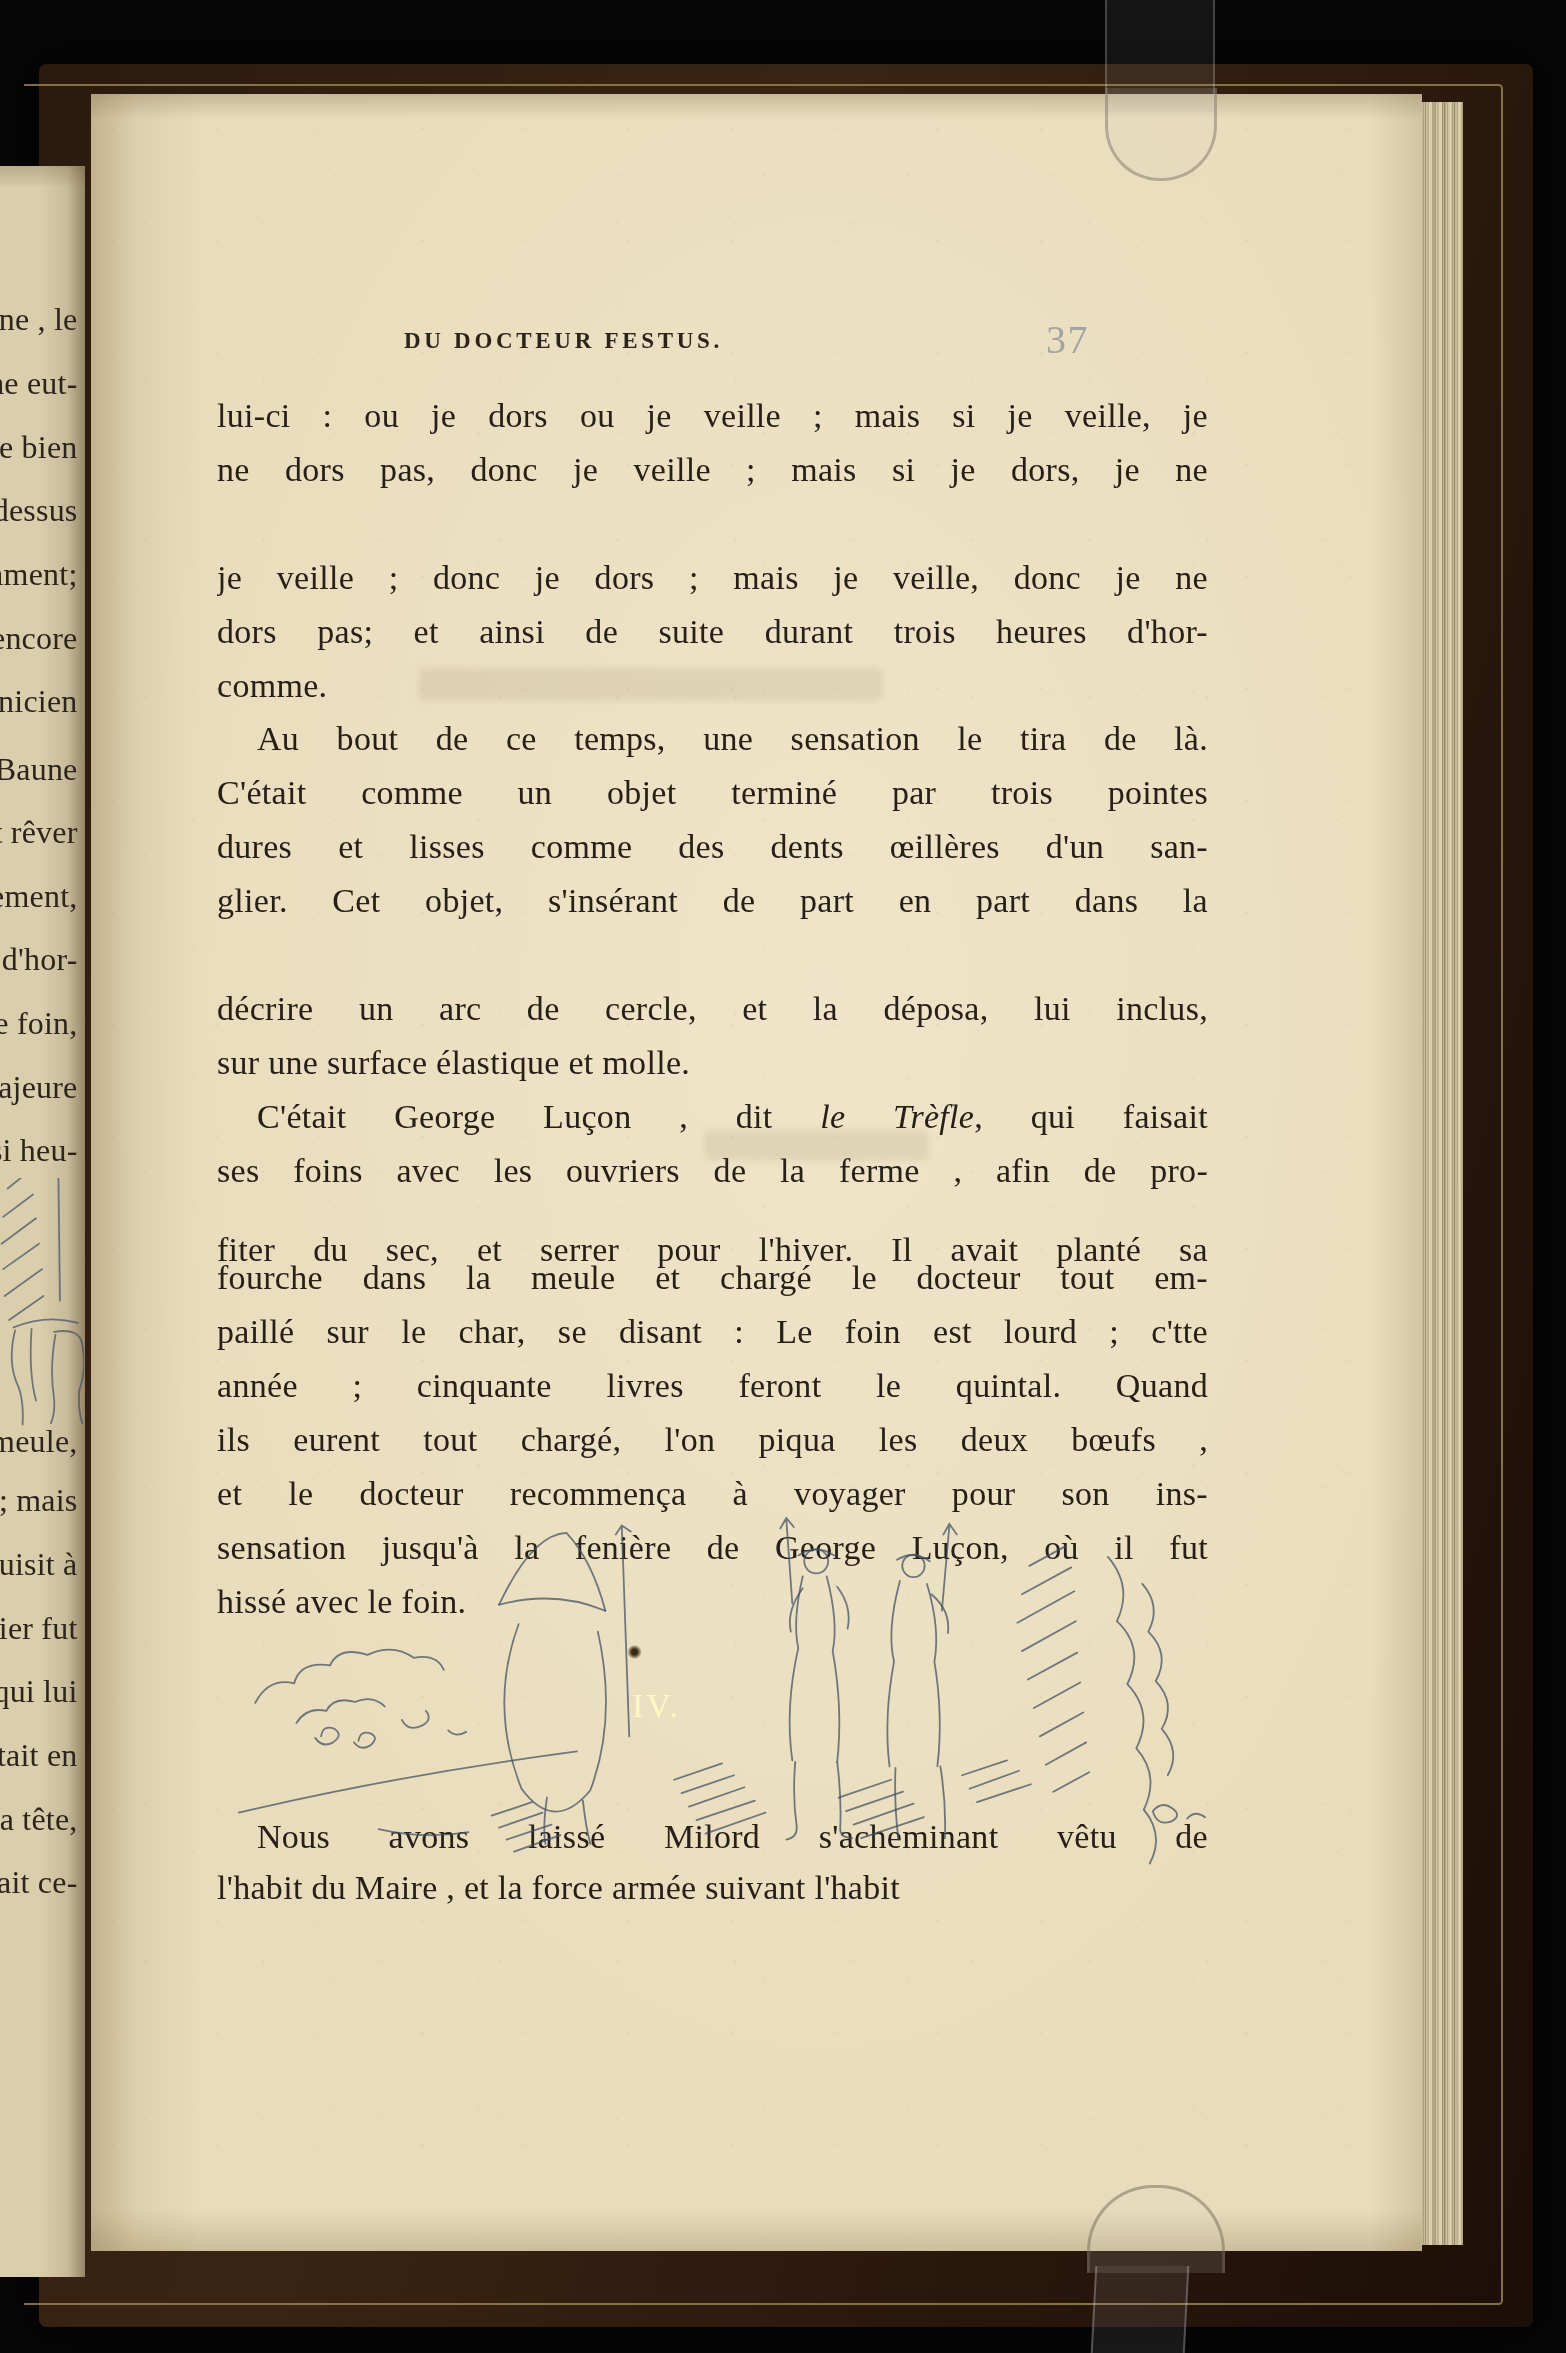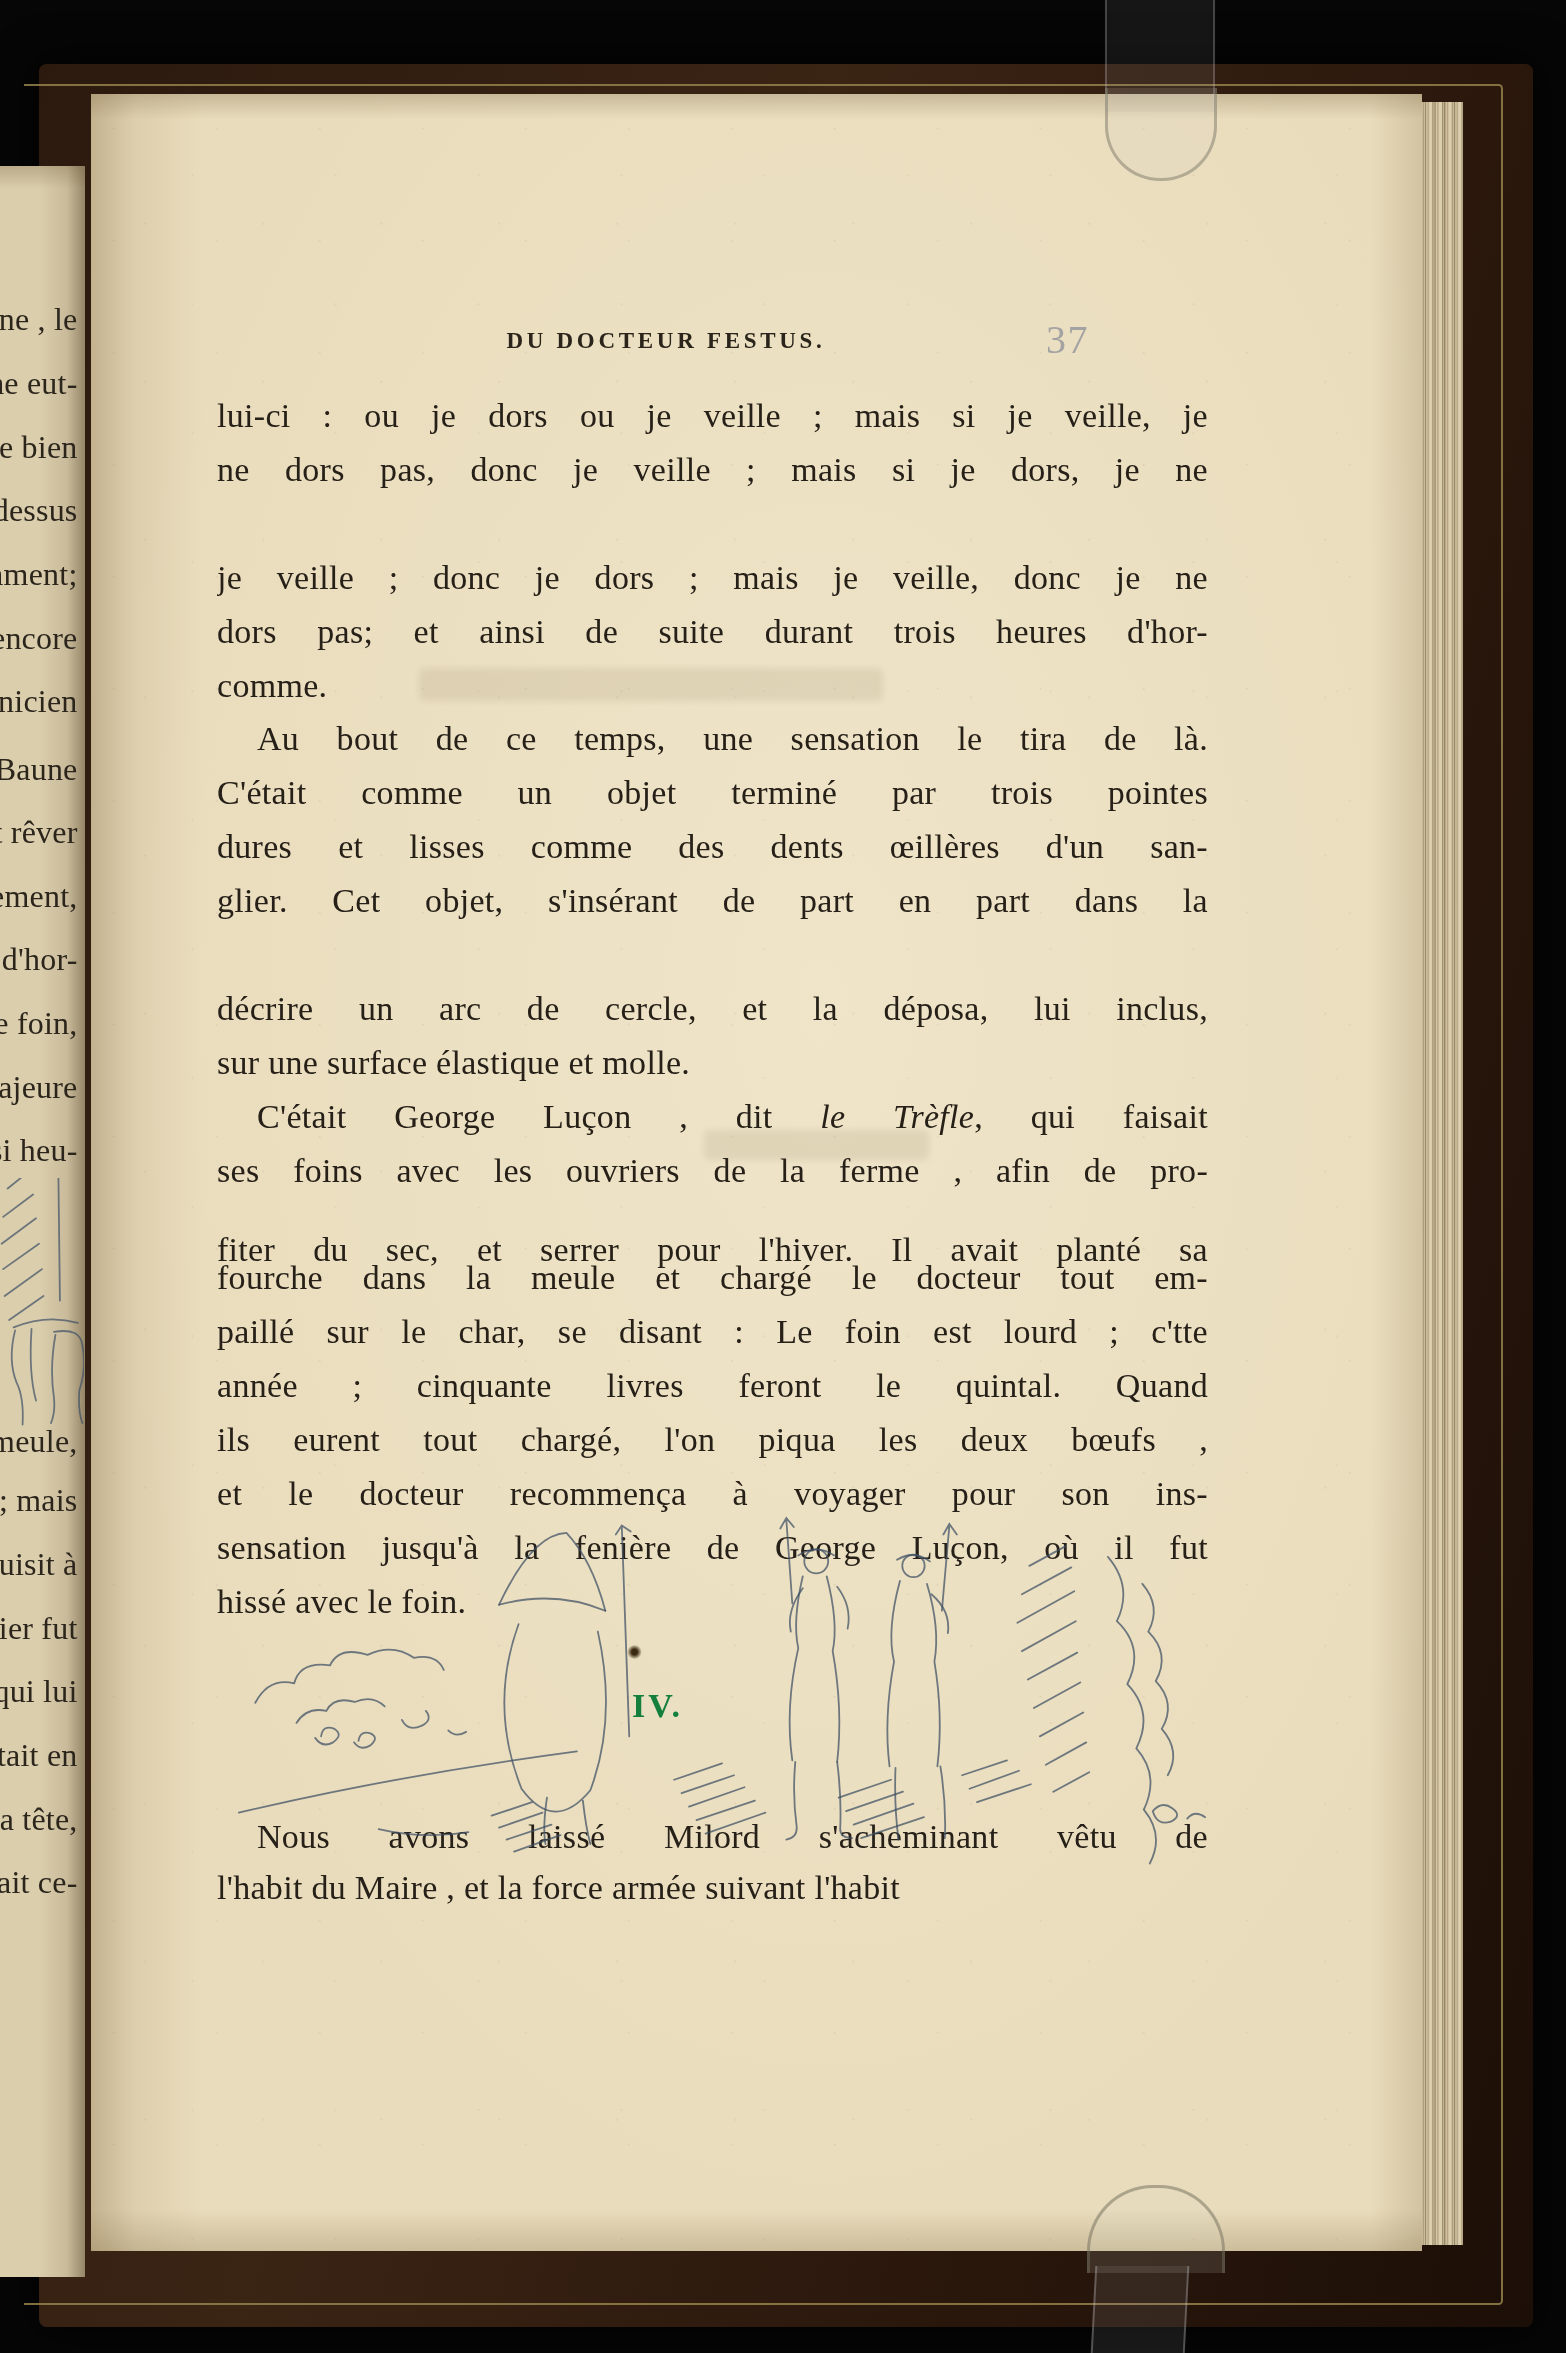--- a/index.html
+++ b/index.html
@@ -33,30 +33,30 @@
         background-size:103px 112px,143px 129px,118px 158px,100% 100%,100% 100%,100% 100%,100% 100%,100% 100%;}
 
   
   .strip{position:absolute;left:0;top:166px;width:85px;height:2111px;background:#dbcead;overflow:hidden;
          background-image:linear-gradient(270deg, rgba(80,62,34,.5), rgba(90,70,40,.14) 18px, rgba(90,70,40,0) 46px),
                           linear-gradient(180deg, rgba(110,90,55,.3), rgba(110,90,55,0) 22.5px);}
   .frag{position:absolute;right:7.5px;white-space:nowrap;font-size:32px;line-height:42px;color:#2b251c;
         letter-spacing:0.2px;}
 
   
-  .running-title{position:absolute;left:404px;top:328px;width:524px;text-align:center;
+  .running-title{position:absolute;left:404px;top:328px;width:524px;
                  font-size:23px;font-weight:bold;letter-spacing:3.7px;color:#2a241b;}
   .page-num{position:absolute;left:1046px;top:316px;font-size:40px;color:#a3a3a3;letter-spacing:1.5px;font-family:Liberation Serif, serif;}
   .line{position:absolute;left:217px;width:991px;height:54px;overflow:hidden;
         font-size:34px;line-height:54px;color:#262018;letter-spacing:0.3px;
         text-align:justify;text-align-last:justify;}
   .line.last{text-align-last:left;}
   .line.indent{text-indent:40px;}
-  .chapter{position:absolute;left:632px;top:1687px;font-size:34px;font-weight:bold;
-           letter-spacing:3px;color:#15803d;z-index:5;}
+  .chapter{position:absolute;left:632px;top:1687px;font-size:34px;font-weight:normal;
+           letter-spacing:3px;color:#fef9c3;z-index:5;}
 
   
   .sketch{position:absolute;left:225px;top:1512px;width:988px;height:359px;z-index:3;}
   .sketch path,.sketch circle{stroke:#3c4e63;fill:none;stroke-width:2.4;stroke-linecap:round;opacity:.72;}
   .strip-sketch{position:absolute;left:0;top:1012px;width:84px;height:254px;}
   .strip-sketch path{stroke:#3e5066;fill:none;stroke-width:2.4;stroke-linecap:round;opacity:.7;}
 
   .blot{position:absolute;left:627px;top:1645px;width:15px;height:13.5px;border-radius:50%;
         background:radial-gradient(circle,#3a2a12 28%, rgba(58,42,18,0) 72%);}
   .smudge{position:absolute;background:rgba(125,108,78,.12);filter:blur(3px);border-radius:6px;}

